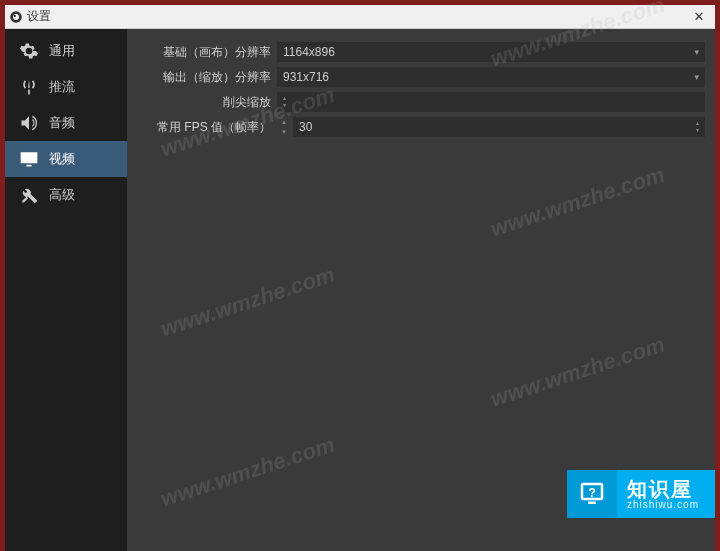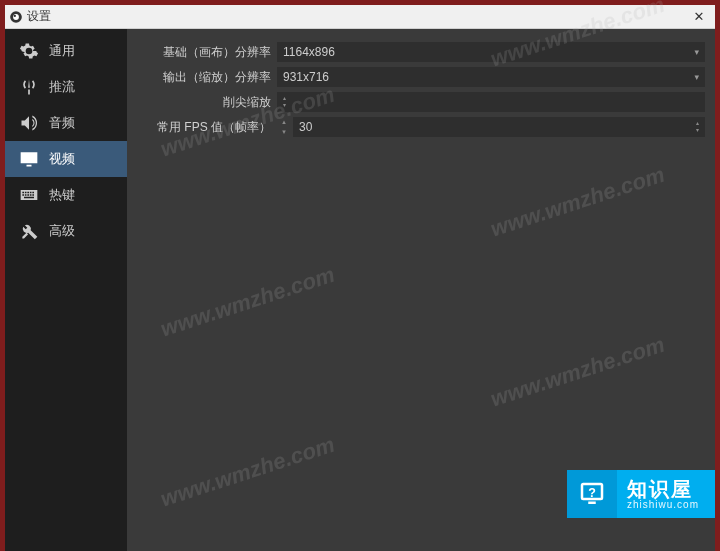--- a/index.html
+++ b/index.html
@@ -65,26 +65,20 @@
         <span>音频</span>
       </div>
       <div class="sidebar-item active">
         <svg viewBox="0 0 24 24">
             <path d="M2 4h20v13H2V4zm7 15h6v2H9v-2z"></path>
           </svg>
         <span>视频</span>
       </div>
       <div class="sidebar-item">
         <svg viewBox="0 0 24 24">
-            <path d="M2 6h20v12H2V6zm2 2v2h2V8H4zm3 0v2h2V8H7zm3 0v2h2V8h-2zm3 0v2h2V8h-2zm3 0v2h2V8h-2zM4 11v2h2v-2H4zm3 0v2h2v-2H7zm3 0v2h2v-2h-2zm3 0v2h2v-2h-2zm3 0v2h2v-2h-2zM6 14v2h12v-2H6z"></path>
-          </svg>
-        <span>热键</span>
-      </div>
-      <div class="sidebar-item">
-        <svg viewBox="0 0 24 24">
             <path d="M22 19l-8-8a5 5 0 00-7-6l3 3-2 2-3-3a5 5 0 006 7l8 8 3-3zM4 19l5-5 2 2-5 5H4v-2z"></path>
           </svg>
         <span>高级</span>
       </div>
     </div>
 
     <div class="main">
       <div class="form-row">
         <div class="form-label">基础（画布）分辨率</div>
         <div class="form-input">

